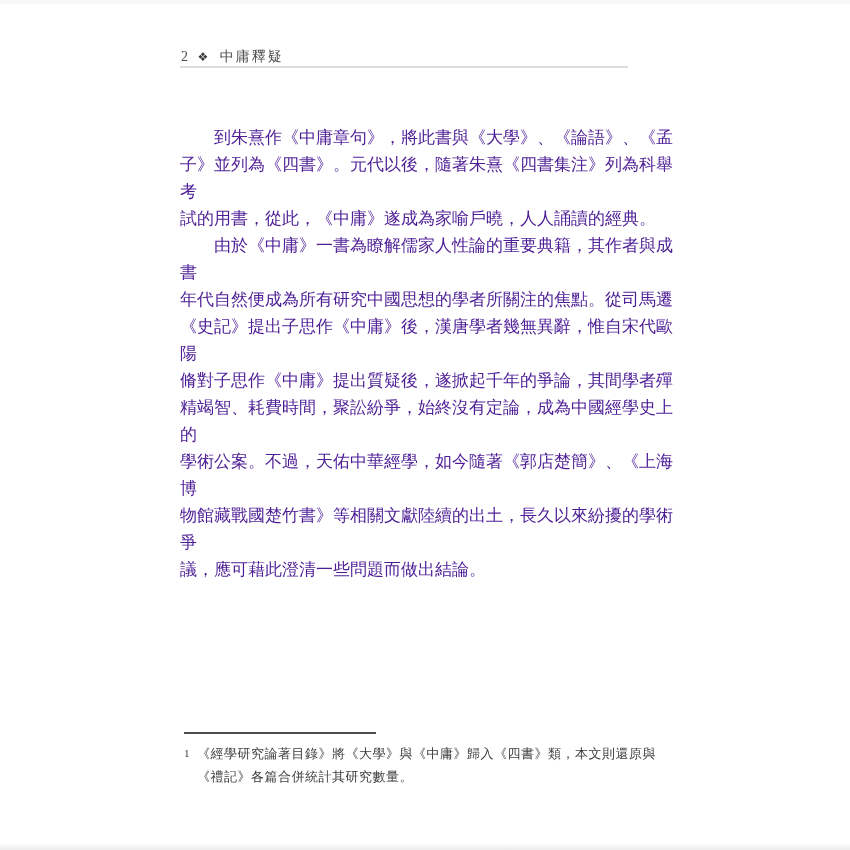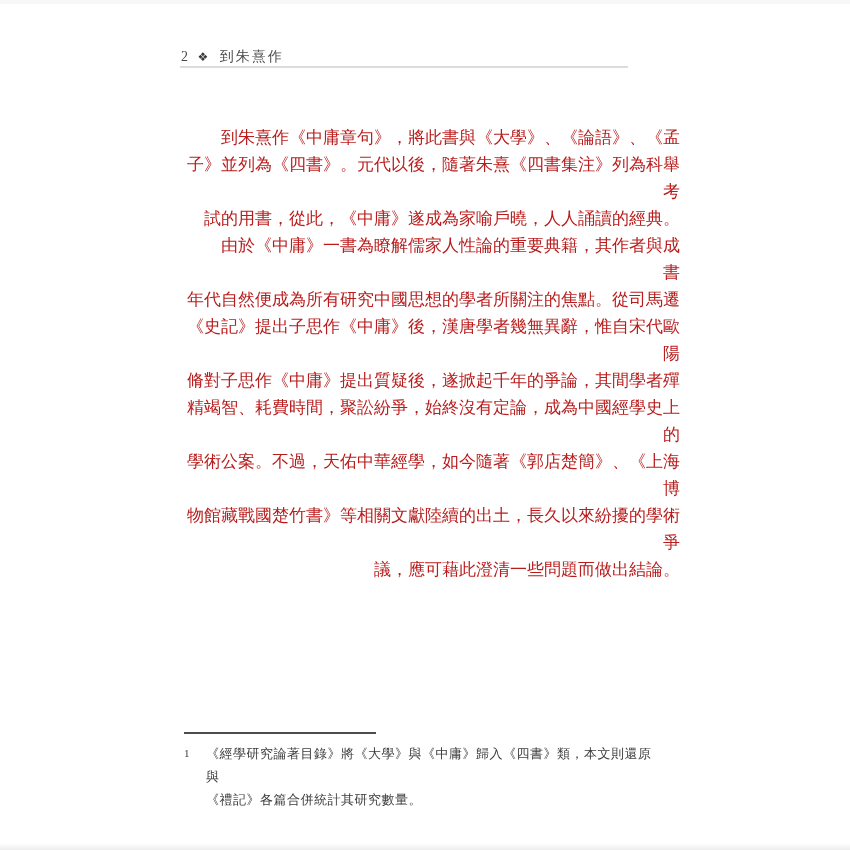--- a/index.html
+++ b/index.html
@@ -47,24 +47,24 @@
   }
   
   .content {
     position: absolute;
     left: 180px; top: 124px;
     width: 500px;
   }
   .para {
     font-size: 17px;
     line-height: 27px;
-    color: #b91c1c;
+    color: #4c1d95;
     white-space: pre-line;
     margin: 0;
-    text-align: right;
+    text-align: left;
   }
   
   .footnote-divider {
     position: absolute;
     left: 184px; top: 732px;
     width: 192px; height: 2px;
     background: #4c4c4c;
   }
   .footnote {
     position: absolute;
@@ -74,34 +74,34 @@
     line-height: 23px;
     color: #3c3c3c;
   }
   .footnote .fn-marker {
     position: absolute;
     left: 0; top: 0;
     font-size: 11px;
     color: #3c3c3c;
   }
   .footnote .fn-text {
-    margin-left: 22px;
+    margin-left: 13px;
     white-space: pre-line;
     letter-spacing: 0.5px;
   }
 </style>
 </head>
 <body>
 
 <div class="scan-edge-top"></div>
 
 <div class="page-header">
   <span class="pagenum">2</span>
   <span class="sep">❖</span>
-  <span class="title">到朱熹作</span>
+  <span class="title">中庸釋疑</span>
 </div>
 <div class="header-rule"></div>
 
 <div class="content">
   <p class="para">　　到朱熹作《中庸章句》，將此書與《大學》、《論語》、《孟
 子》並列為《四書》。元代以後，隨著朱熹《四書集注》列為科舉考
 試的用書，從此，《中庸》遂成為家喻戶曉，人人誦讀的經典。</p>
   <p class="para">　　由於《中庸》一書為瞭解儒家人性論的重要典籍，其作者與成書
 年代自然便成為所有研究中國思想的學者所關注的焦點。從司馬遷
 《史記》提出子思作《中庸》後，漢唐學者幾無異辭，惟自宋代歐陽

